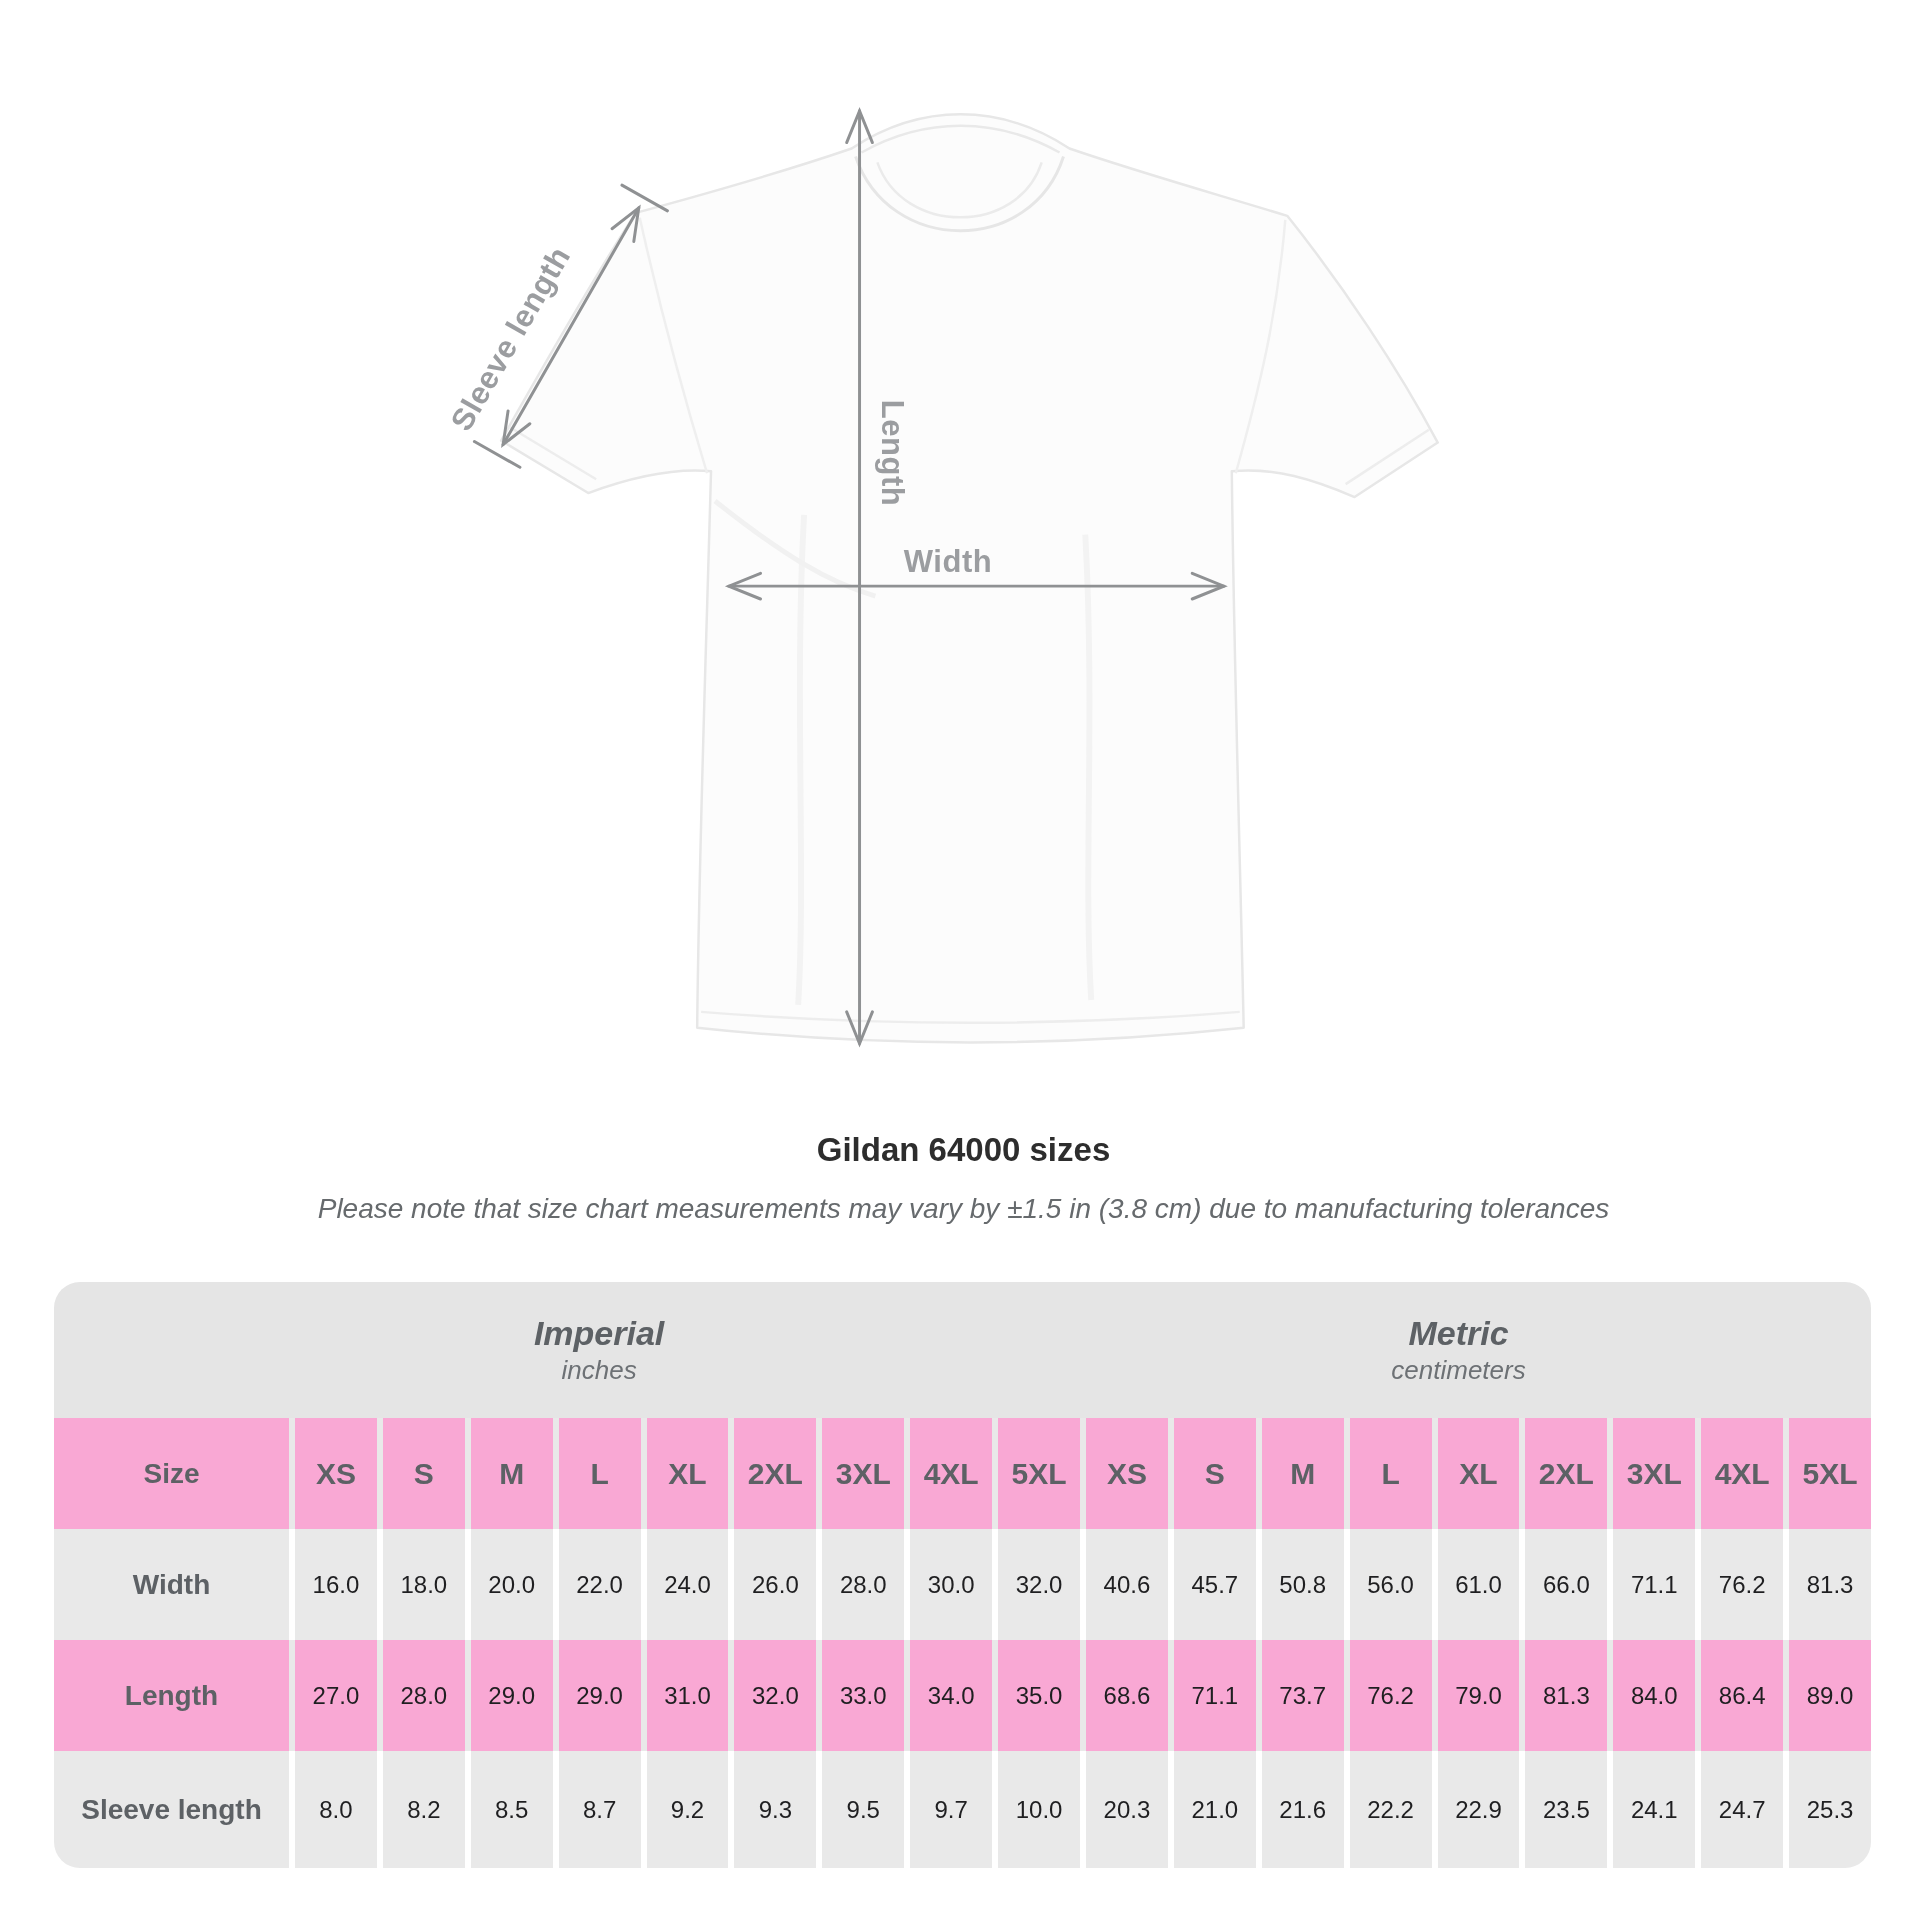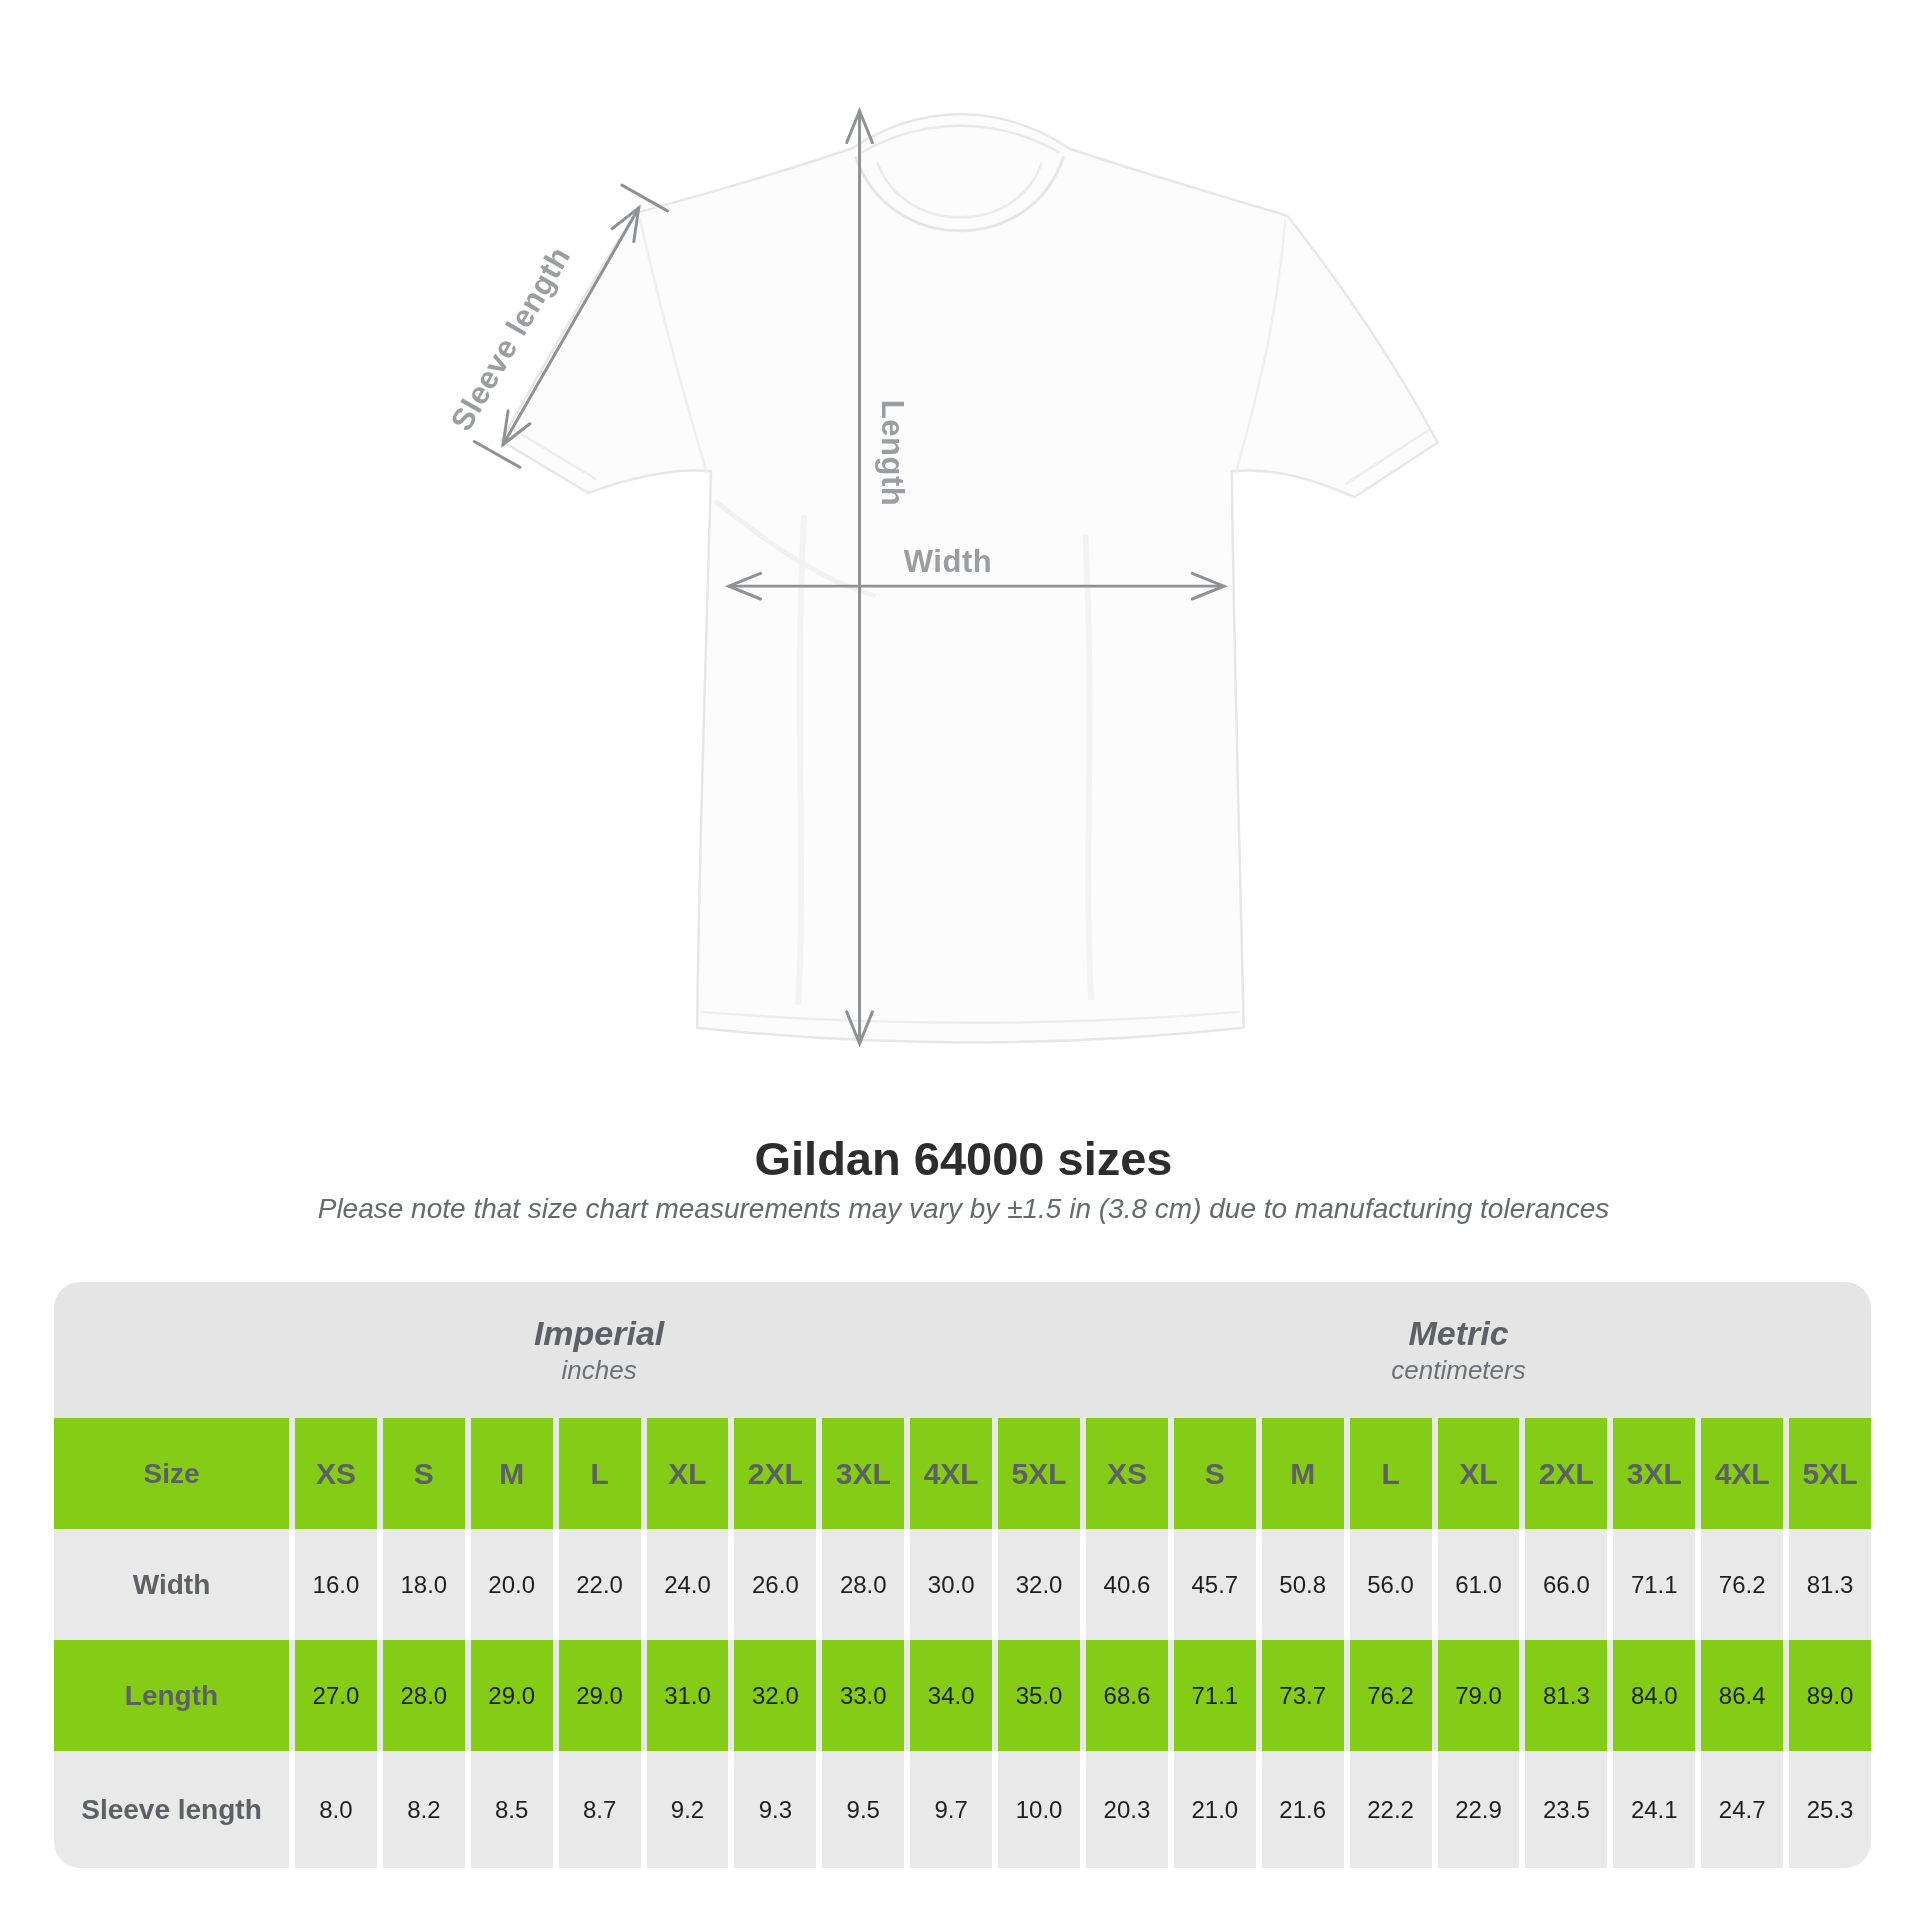--- a/index.html
+++ b/index.html
@@ -8,34 +8,34 @@
     background:#ffffff;font-family:"Liberation Sans", sans-serif;
   }
   
   #diagram{position:absolute;left:0;top:0;width:1927px;height:1198px;}
   .anno{position:absolute;color:#9b9da0;font-weight:bold;font-size:31px;letter-spacing:0.5px;white-space:nowrap;}
   #sleeve-label{left:511px;top:339px;transform:translate(-50%,-50%) rotate(-60deg);}
   #length-label{left:892px;top:453px;transform:translate(-50%,-50%) rotate(90deg);}
   #width-label{left:948px;top:562px;transform:translate(-50%,-50%);}
   
   #title{position:absolute;left:0;top:1131px;width:100%;text-align:center;
-    font-size:47px;font-weight:bold;color:#2d2d2d;}
+    font-size:33px;font-weight:bold;color:#2d2d2d;}
   #subtitle{position:absolute;left:0;top:1193px;width:100%;text-align:center;
     font-size:28px;font-style:italic;color:#666a6d;}
   
   #tbl{position:absolute;left:54px;top:1282px;width:1817px;border-radius:26px;overflow:hidden;}
   #thead{height:136px;background:#e5e5e5;position:relative;}
   .sec{position:absolute;top:50%;transform:translate(-50%,-50%);text-align:center;width:515px;}
   .sec .t{font-size:34px;font-weight:bold;font-style:italic;color:#5d6165;}
   .sec .u{font-size:26px;font-style:italic;color:#6d7175;margin-top:2px;}
   #sec-imperial{left:30%;}
   #sec-metric{left:77.3%;}
   .trow{display:grid;grid-template-columns:235px repeat(18,1fr);column-gap:6px;height:111px;}
   .row-white{background:#e9e9e9;}
-  .row-white > div{background:#84cc16;}
+  .row-white > div{background:#f9a8d4;}
   .row-gray{background:#ffffff;}
   .row-gray > div{background:#e9e9e9;}
   .r-sleeve{height:117px;}
   .cell{display:flex;align-items:center;justify-content:center;}
   .lab{font-weight:bold;color:#5d6165;font-size:28px;}
   .sz{font-weight:bold;color:#5d6165;font-size:30px;}
   .num{color:#1f1f21;font-size:24px;}
 </style>
 </head>
 <body>

